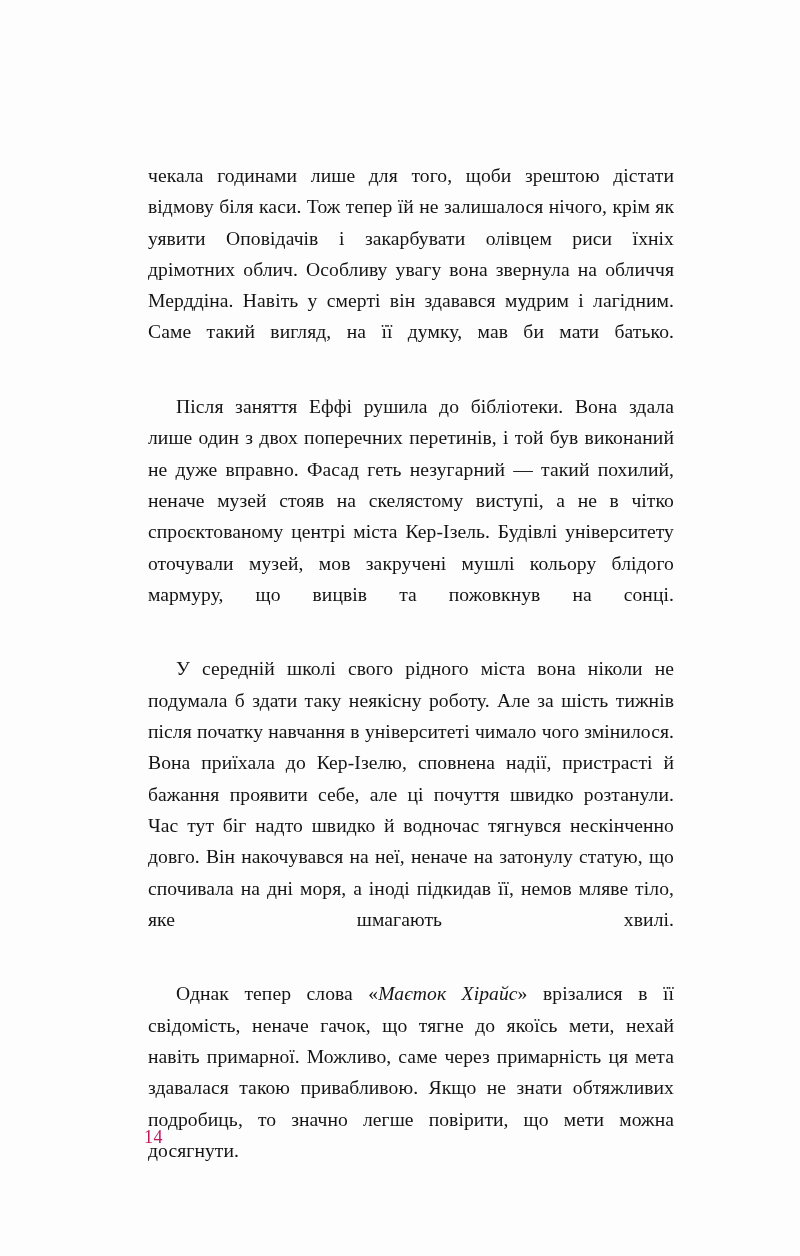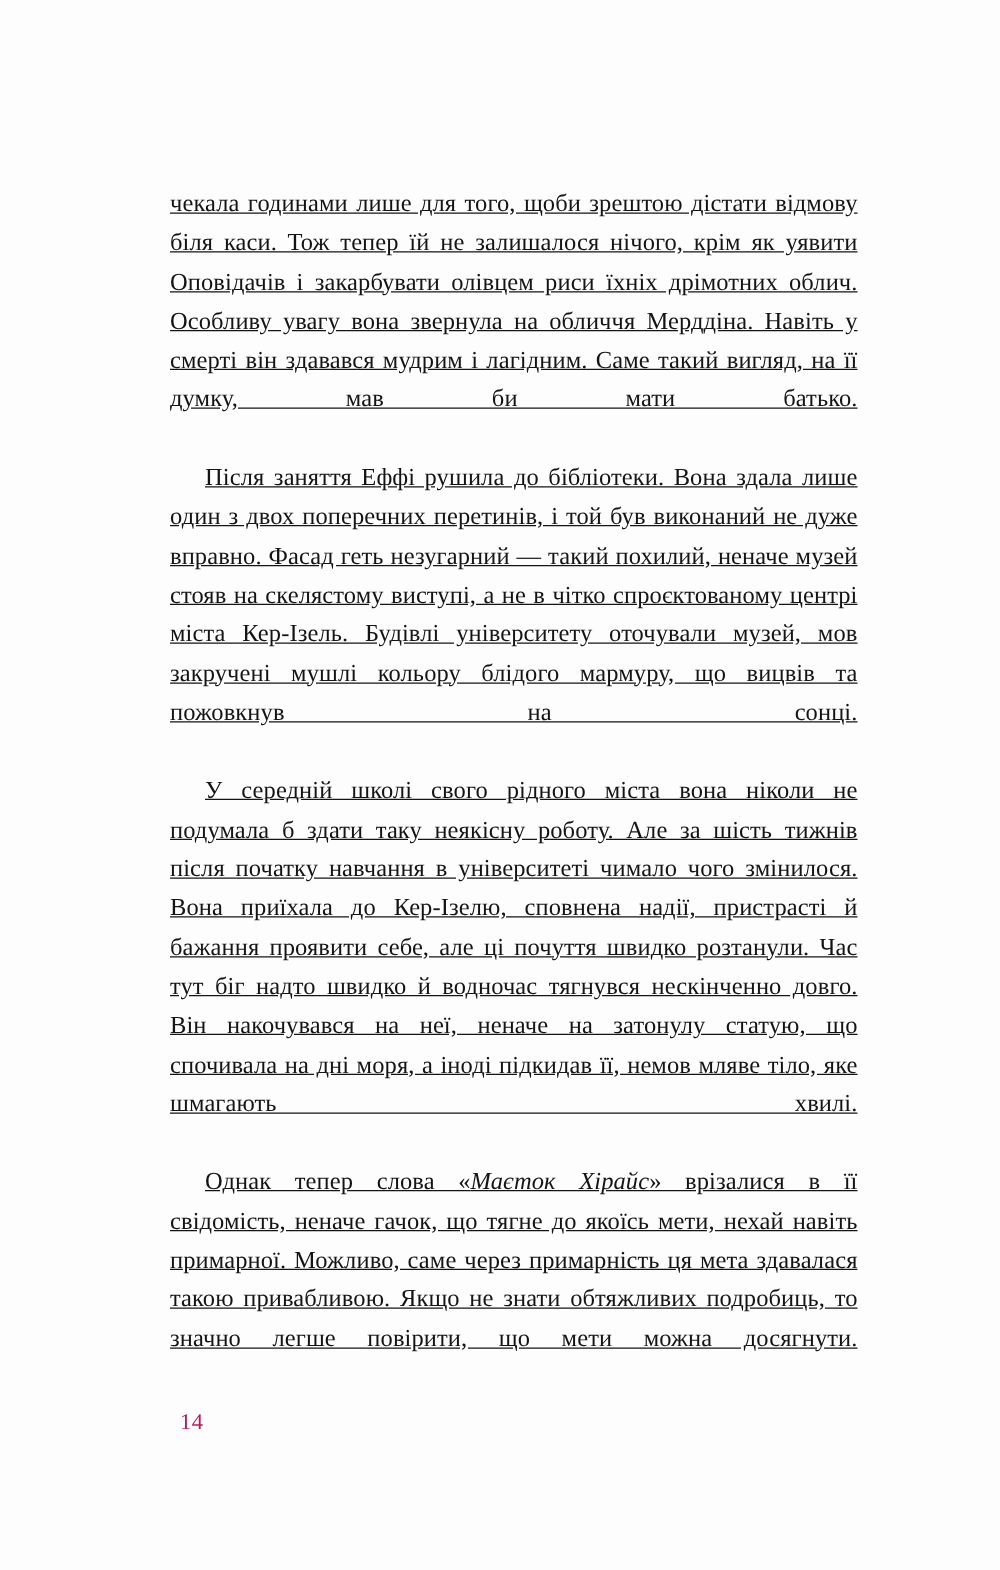--- a/index.html
+++ b/index.html
@@ -34,23 +34,22 @@
     text-justify: inter-word;
     font-size: 19.6px;
     line-height: 31.3px;
     letter-spacing: 0.08px;
     word-spacing: 0.2px;
     color: #141414;
     -webkit-font-smoothing: antialiased;
   }
 
   .textblock p {
-    margin: 0;
+    margin: 12px;
     text-indent: 0;
-    text-decoration: underline;
   }
 
   
   .textblock p.indent {
     text-indent: 28px;
   }
 
   
   .textblock p:after {
     content: "";

